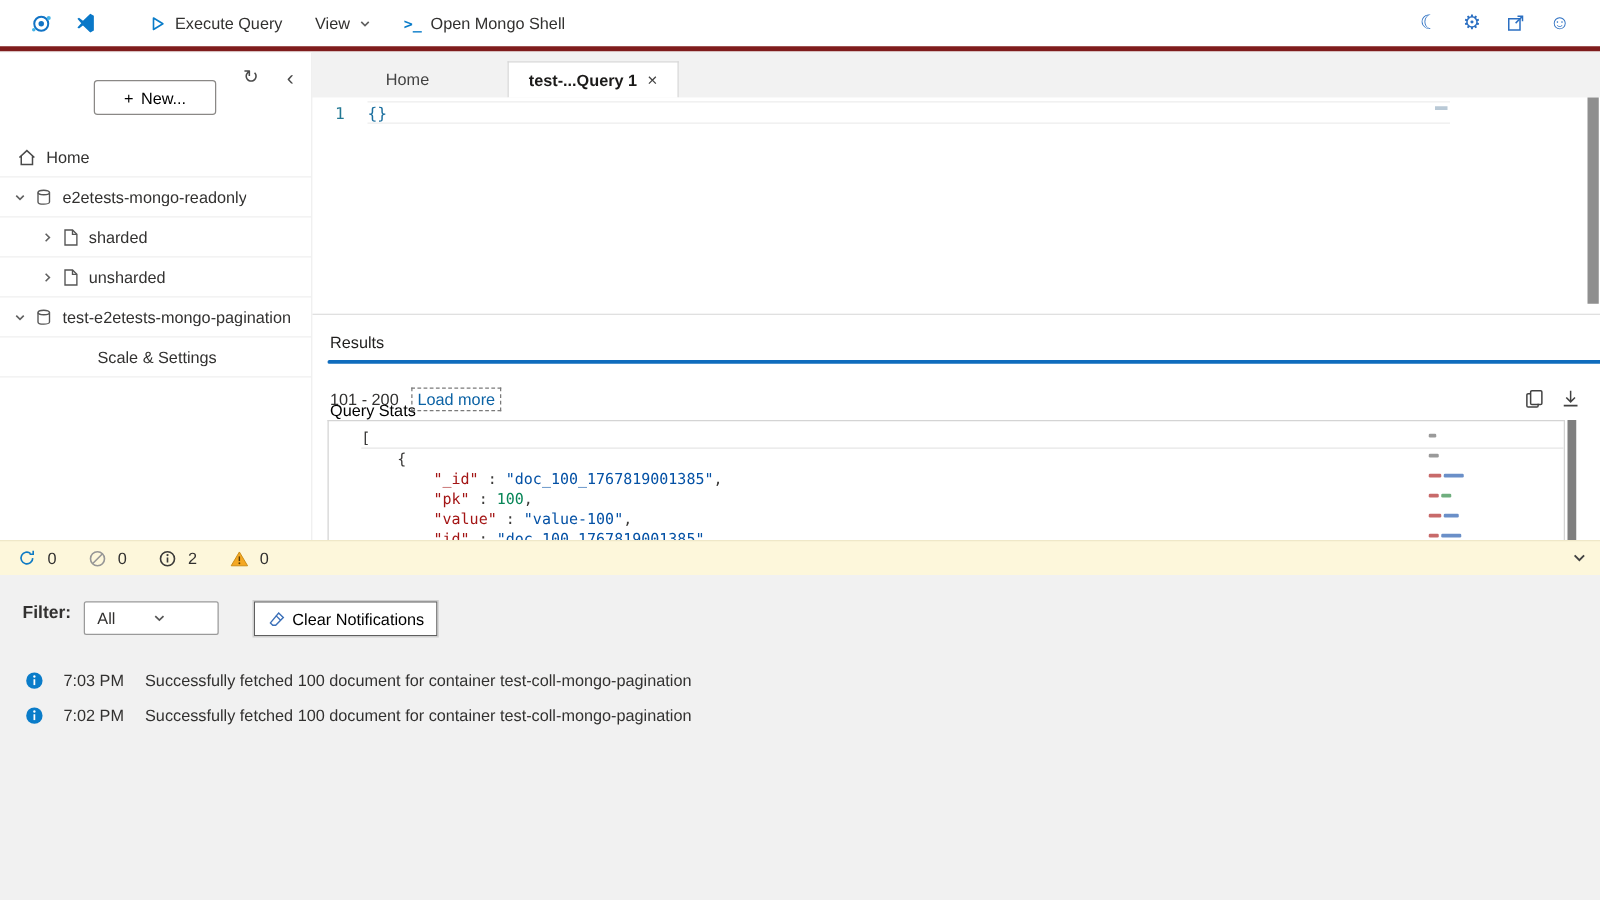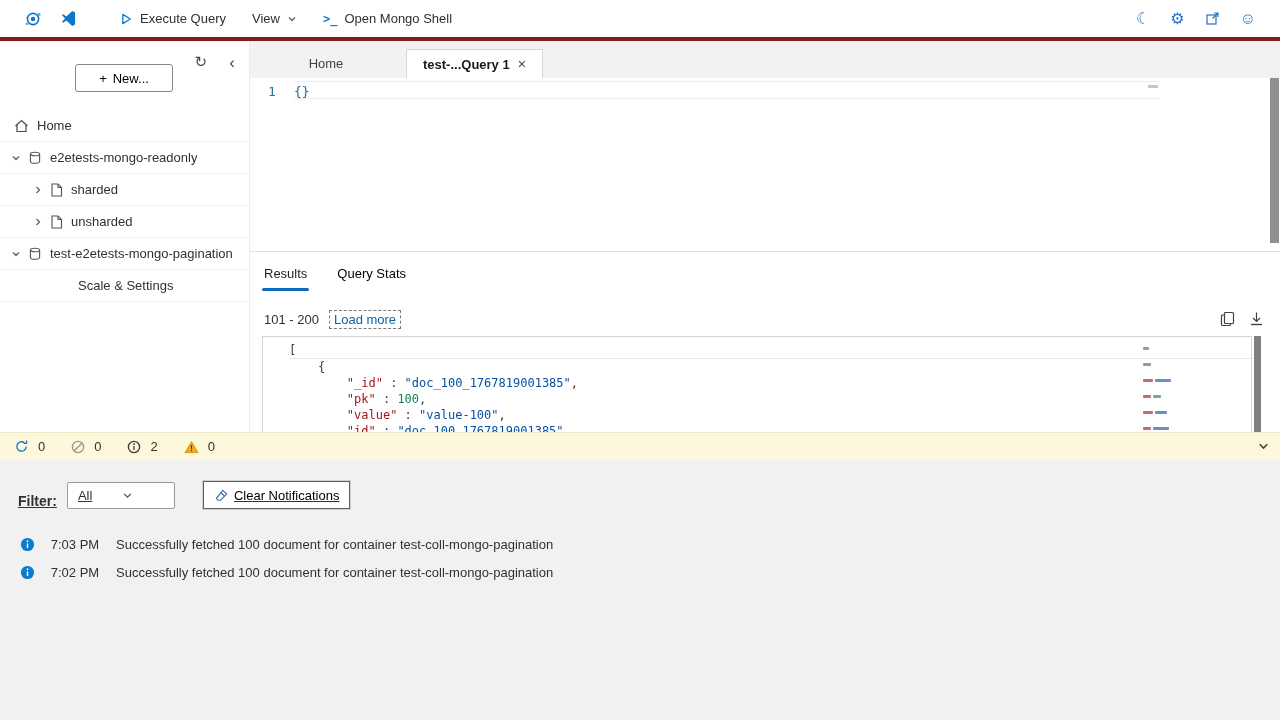--- a/index.html
+++ b/index.html
@@ -41,21 +41,21 @@
   .code-line { position:absolute; top:4px; left:0; right:20px; height:18px; display:flex; align-items:center; }
   .line-no { width:44px; text-align:center; color:#237893; flex:none; }
   .code-text { color:#1a6e9e; }
   .cur-line { position:absolute; left:44px; right:120px; top:3px; height:18px; border-top:1px solid #ededed; border-bottom:1px solid #ededed; pointer-events:none; }
   .editor-minimark { position:absolute; top:7px; right:122px; width:10px; height:3px; background:#b9c9d6; }
   .editor-scrollbar { position:absolute; top:0; right:1px; width:9px; height:165px; background:#e9e9e9; cursor:pointer; }
   .editor-scrollbar .thumb { width:100%; height:100%; background:#8f8f8f; }
 
   
   .results { position:relative; height:181px; background:#fff; border-top:1px solid #e0e0e0; }
-  .results-tabs { display:flex; gap:30px; padding:14px 0 0 14px; }
+  .results-tabs { display:flex; gap:30px; padding:14px 0 0 14px;flex-direction:column; }
   .rtab { cursor:pointer; color:#000000; position:relative; padding-bottom:10px; }
   .rtab.active { color:#201f1e; }
   .rtab.active::after { content:""; position:absolute; left:-2px; right:-2px; bottom:0; height:3px; background:#0f6cbd; border-radius:2px; }
   .results-meta { position:absolute; top:58px; left:14px; display:flex; align-items:center;text-align:right; }
   .load-more { margin-left:10px; color:#0b62a4; border:1px dashed #7a7a7a; padding:1px 4px; cursor:pointer; }
   .res-icons { position:absolute; top:59px; right:16px; display:flex; gap:14px; }
   .res-icons span { cursor:pointer; }
   .results-box { position:absolute; left:12px; right:28px; top:84px; bottom:0; border:1px solid #d4d4d4; border-bottom:none; background:#fff; overflow:hidden; }
   .json-content { padding:5px 0 0 26px; font-family:"DejaVu Sans Mono", monospace; font-size:12px; line-height:16px; white-space:pre; color:#000; }
   .json-line:first-child { border-bottom:1px solid #e6e6e6; }
@@ -69,21 +69,21 @@
   .mm-red { background:#c86a6a; } .mm-blue { background:#6a8fc8; } .mm-green { background:#6fae7e; } .mm-dark { background:#9a9a9a; }
   .results-scrollbar { position:absolute; right:19px; top:84px; bottom:0; width:7px; background:#7f7f7f; cursor:pointer; }
 
   
   .statusbar { position:absolute; top:432px; left:0; width:1280px; height:28px; background:#fdf7db; border-top:1px solid #efe8c8; display:flex; align-items:center; padding-left:14px; gap:26px; }
   .count { display:flex; align-items:center; gap:9px; cursor:pointer; }
   .sb-chev { position:absolute; right:10px; top:7px; cursor:pointer; }
 
   
   .panel { position:absolute; top:460px; left:0; width:1280px; height:260px; background:#f1f1f1; }
-  .filter-row { position:absolute; top:21px; left:18px; display:flex; align-items:flex-end;text-decoration:underline; }
+  .filter-row { position:absolute; top:21px; left:18px; display:flex; align-items:flex-start; }
   .filter-label { font-size:14px; font-weight:bold; margin-right:10px; }
   .dropdown { width:108px; height:27px; background:#fff; border:1px solid #9a9a9a; border-radius:2px; display:flex; align-items:center; padding:0 8px 0 10px; cursor:pointer; margin-right:28px; }
   .dropdown span { flex:1; }
   .clear-btn { height:28px; background:#fff; border:1px solid #5f5f5f; outline:1px solid #cfcfcf; font:inherit; display:flex; align-items:center; gap:5px; padding:0 10px; cursor:pointer; }
   .notif-rows { position:absolute; top:70px; left:0; right:0;text-align:center; }
   .notif-row { height:28px; display:flex; align-items:center; padding-left:20px; }
   .notif-time { margin-left:14px; width:52px; }
   .notif-msg { margin-left:15px; }
 </style>
 </head>

